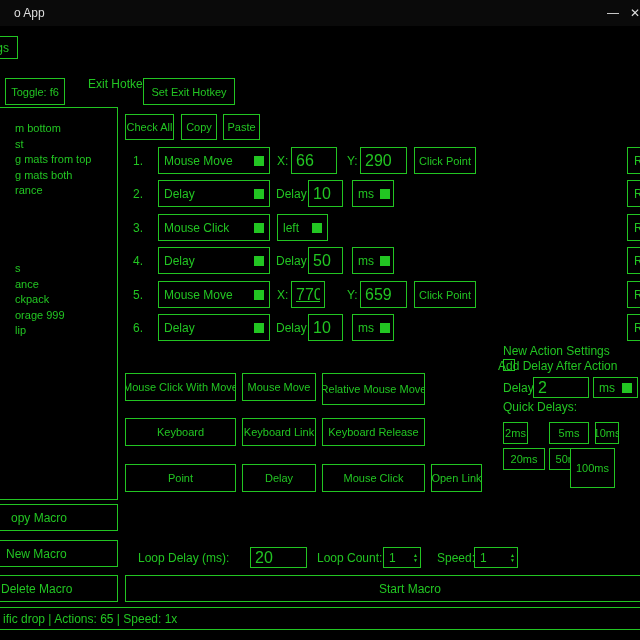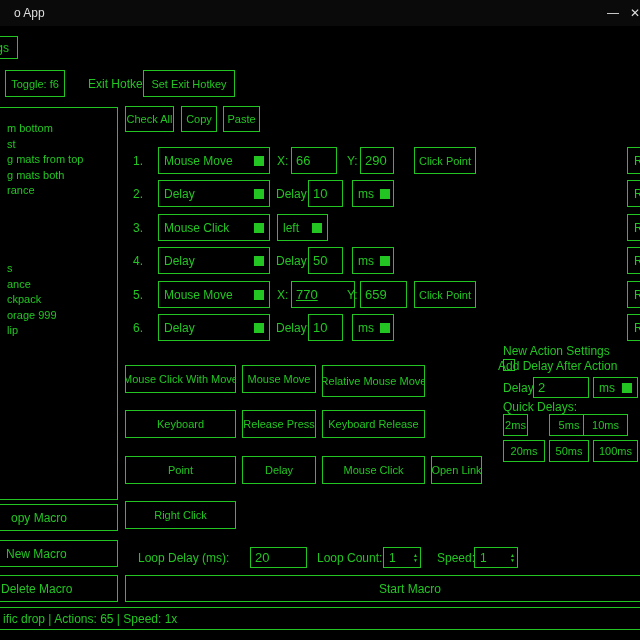--- a/index.html
+++ b/index.html
@@ -9,30 +9,30 @@
   .screen { position:relative; width:640px; height:640px; background:#000; overflow:hidden; }
 
   .titlebar { position:absolute; left:0; top:0; width:640px; height:26px; background:#0a0a0a; }
   .title { position:absolute; left:6px; top:6px; color:#ddd; font-size:12px; white-space:nowrap;margin-left:8px; }
   .tb-btn { position:absolute; top:0; width:26px; height:26px; display:flex; align-items:center; justify-content:center; color:#ddd; font-size:12px; cursor:pointer; }
 
   .lbl { position:absolute; color:var(--g); font-size:12px; white-space:nowrap; }
   .btn { position:absolute; background:#000; border:1px solid var(--g); color:var(--g);
          font-size:12px; display:flex; align-items:center; justify-content:center;
          white-space:nowrap; cursor:pointer; overflow:hidden; }
-  .f11 { font-size:11px; }
+  .f11 { font-size:11px;margin-top:8px; }
   .inp { position:absolute; background:#000; border:1px solid var(--g); color:var(--g);
-         font-size:13px; padding:0 4px; outline:none; font-family:inherit; }
+         font-size:16px; padding:0 4px; outline:none; font-family:inherit; }
   .dd  { position:absolute; background:#000; border:1px solid var(--g); color:var(--g);
          font-size:12px; display:flex; align-items:center; justify-content:space-between;
          padding:0 5px; white-space:nowrap; cursor:pointer; }
   .sq  { width:10px; height:10px; background:var(--g); flex:0 0 auto; margin-left:6px; }
 
   .panel { position:absolute; background:#000; border:1px solid var(--g); }
-  .item { position:absolute; left:36px; color:var(--g); font-size:11px; white-space:nowrap; cursor:pointer; }
+  .item { position:absolute; left:44px; color:var(--g); font-size:11px; white-space:nowrap; cursor:pointer; }
 
   .side { left:-30px; width:148px; height:27px; justify-content:flex-start; }
 
   .rows { position:absolute; left:120px; top:140px; width:520px; height:201px; overflow:hidden; }
   .row  { position:absolute; left:0; width:100%; height:27px; }
   .row .lbl { top:7px; }
   .row .inp, .row .dd, .row .btn2 { top:0; height:27px; }
   .btn2 { position:absolute; background:#000; border:1px solid var(--g); color:var(--g);
           font-size:11px; display:flex; align-items:center; justify-content:center;
           white-space:nowrap; cursor:pointer; }
@@ -91,21 +91,21 @@
 
     <div class="row" style="top:7px">
       <span class="lbl" style="left:13px">1.</span>
       <div class="dd" style="left:38px;width:112px">
         <span>Mouse Move</span>
         <span class="sq"></span>
       </div>
       <span class="lbl" style="left:157px">X:</span>
       <input class="inp" style="left: 171px; width: 46px;" value="66">
       <span class="lbl" style="left:227px">Y:</span>
-      <input class="inp" style="left: 240px; width: 34px;" value="290">
+      <input class="inp" style="left: 240px; width: 47px;" value="290">
       <div class="btn2" style="left:294px;width:62px">Click Point</div>
       <div class="btn2 rm">R</div>
     </div>
 
     <div class="row" style="top:40px">
       <span class="lbl" style="left:13px">2.</span>
       <div class="dd" style="left:38px;width:112px">
         <span>Delay</span>
         <span class="sq"></span>
       </div>
@@ -146,21 +146,21 @@
       <div class="btn2 rm">R</div>
     </div>
 
     <div class="row" style="top:141px">
       <span class="lbl" style="left:13px">5.</span>
       <div class="dd" style="left:38px;width:112px">
         <span>Mouse Move</span>
         <span class="sq"></span>
       </div>
       <span class="lbl" style="left:157px">X:</span>
-      <input class="inp" style="left: 171px; width: 64px; text-decoration: underline;" value="770">
+      <input class="inp" style="left: 171px; width: 34px; text-decoration: underline;" value="770">
       <span class="lbl" style="left:227px">Y:</span>
       <input class="inp" style="left: 240px; width: 47px;" value="659">
       <div class="btn2" style="left:294px;width:62px">Click Point</div>
       <div class="btn2 rm">R</div>
     </div>
 
     <div class="row" style="top:174px">
       <span class="lbl" style="left:13px">6.</span>
       <div class="dd" style="left:38px;width:112px">
         <span>Delay</span>
@@ -175,48 +175,47 @@
       <div class="btn2 rm">R</div>
     </div>
 
   </div>
 
   <div class="btn f11" style="left:125px;top:365px;width:111px;height:28px">Mouse Click With Move</div>
   <div class="btn f11" style="left:242px;top:365px;width:74px;height:28px">Mouse Move</div>
   <div class="btn f11" style="left:322px;top:365px;width:103px;height:32px">Relative Mouse Move</div>
 
   <div class="btn f11" style="left:125px;top:410px;width:111px;height:28px">Keyboard</div>
-  <div class="btn f11" style="left:242px;top:410px;width:74px;height:28px">Release Press</div>
+  <div class="btn f11" style="left:242px;top:410px;width:74px;height:28px">Keyboard Link</div>
   <div class="btn f11" style="left:322px;top:410px;width:103px;height:28px">Keyboard Release</div>
 
   <div class="btn f11" style="left:125px;top:456px;width:111px;height:28px">Point</div>
   <div class="btn f11" style="left:242px;top:456px;width:74px;height:28px">Delay</div>
   <div class="btn f11" style="left:322px;top:456px;width:103px;height:28px">Mouse Click</div>
   <div class="btn f11" style="left:431px;top:456px;width:51px;height:28px">Open Link</div>
 
-  <div class="btn f11" style="left:125px;top:501px;width:111px;height:28px">Right Click</div>
 
   <span class="lbl" style="left:503px;top:344px">New Action Settings</span>
   <div class="chk" style="left:503px;top:359px"></div>
   <span class="lbl" style="left:498px;top:359px">Add Delay After Action</span>
 
   <span class="lbl" style="left:503px;top:381px">Delay:</span>
   <input class="inp" style="left: 533px; top: 377px; width: 56px; height: 21px;" value="2">
   <div class="dd" style="left:593px;top:377px;width:45px;height:21px">
     <span>ms</span>
     <span class="sq"></span>
   </div>
 
   <span class="lbl" style="left:503px;top:400px">Quick Delays:</span>
   <div class="btn f11" style="left:503px;top:414px;width:25px;height:22px">2ms</div>
   <div class="btn f11" style="left:549px;top:414px;width:40px;height:22px">5ms</div>
-  <div class="btn f11" style="left:583px;top:414px;width:45px;height:22px">10ms</div>
+  <div class="btn f11" style="left:595px;top:414px;width:24px;height:22px">10ms</div>
   <div class="btn f11" style="left:503px;top:440px;width:42px;height:22px">20ms</div>
   <div class="btn f11" style="left:549px;top:440px;width:40px;height:22px">50ms</div>
-  <div class="btn f11" style="left:593px;top:440px;width:45px;height:22px">100ms</div>
+  <div class="btn f11" style="left:570px;top:440px;width:45px;height:40px">100ms</div>
 
   <span class="lbl" style="left:138px;top:551px">Loop Delay (ms):</span>
   <input class="inp" style="left: 250px; top: 547px; width: 57px; height: 21px;" value="20">
 
   <span class="lbl" style="left:317px;top:551px">Loop Count:</span>
   <div class="spin" style="left:383px;width:38px">
     <span>1</span>
     <span class="spin-arrows">
       <span>▲</span>
       <span>▼</span>

